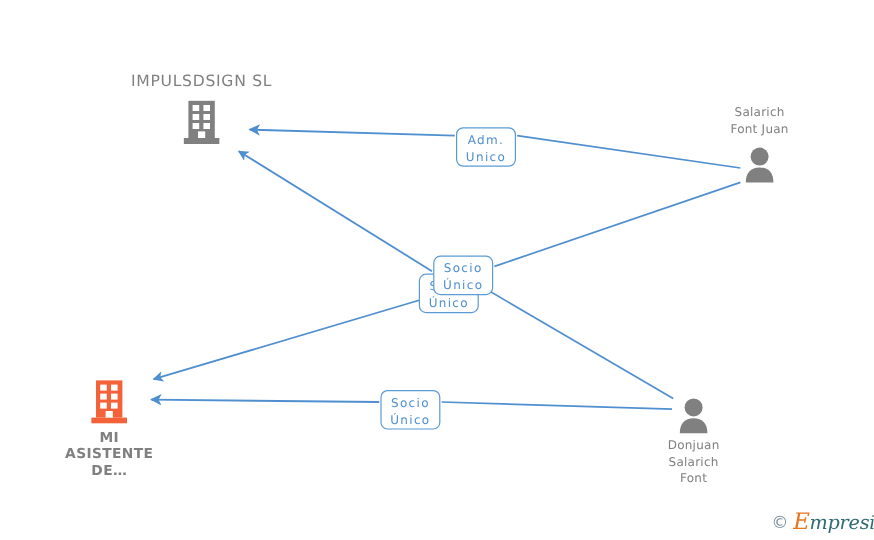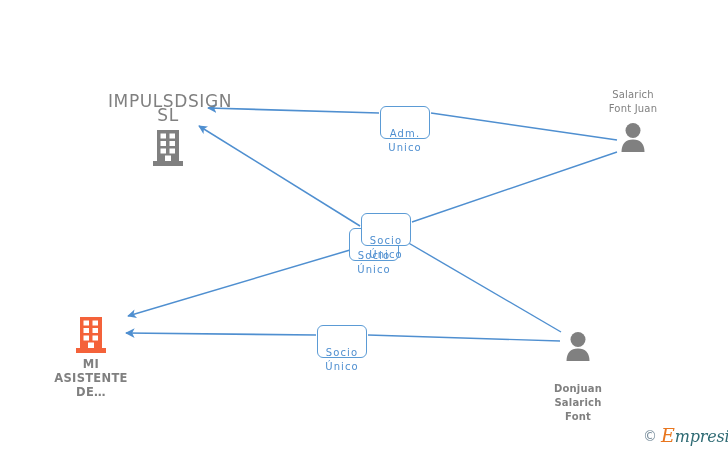--- a/index.html
+++ b/index.html
@@ -35,55 +35,54 @@
     letter-spacing: 0.2px;
     white-space: pre-line;
   }
   .node-label.company {
     font-weight: bold;
     font-size: 11.5px;
     letter-spacing: 0.3px;
   }
   .node-label.company-plain {
     font-weight: normal;
-    font-size: 17px;
+    font-size: 13px;
     letter-spacing: 0.6px;
-    margin-top: 32px;
   }
   .node-icon {
     display: block;
     margin: 0 auto;
   }
 
   
   #node-impulsdsign { left: 108px; top: 62px;  width: 120px; }
   #node-impulsdsign .node-icon { margin-top: 6px; }
 
   #node-mi-asistente { left: 31px;  top: 315px; width: 120px; }
   #node-mi-asistente .node-label { margin-top: 4px; }
 
   #node-salarich { left: 575px; top: 88px;  width: 116px; }
   #node-salarich .node-icon { margin-top: 5px; }
 
   #node-donjuan  { left: 520px; top: 330px; width: 116px; }
-  #node-donjuan .node-label { margin-top: 20px; font-weight: bold; }
+  #node-donjuan .node-label { margin-top: 3px; }
 
   
   .edge-label {
     position: absolute;
     box-sizing: border-box;
     background: #ffffff;
     border: 1.3px solid #5b9bd5;
     border-radius: 6px;
     color: #4f8fd0;
     font-size: 10px;
     line-height: 14px;
     letter-spacing: 1.1px;
     text-align: center;
-    padding: 20px 0 4px 0;
+    padding: 4px 0 4px 0;
     white-space: pre-line;
   }
   #label-adm-unico   { left: 380px; top: 106px; width: 50px;  height: 33px; }
   #label-socio-back  { left: 349px; top: 228px; width: 50px;  height: 33px; z-index: 3; }
   #label-socio-front { left: 361px; top: 213px; width: 50px;  height: 33px; z-index: 4; }
   #label-socio-low   { left: 317px; top: 325px; width: 50px;  height: 33px; }
 
   
   #watermark {
     position: absolute;

